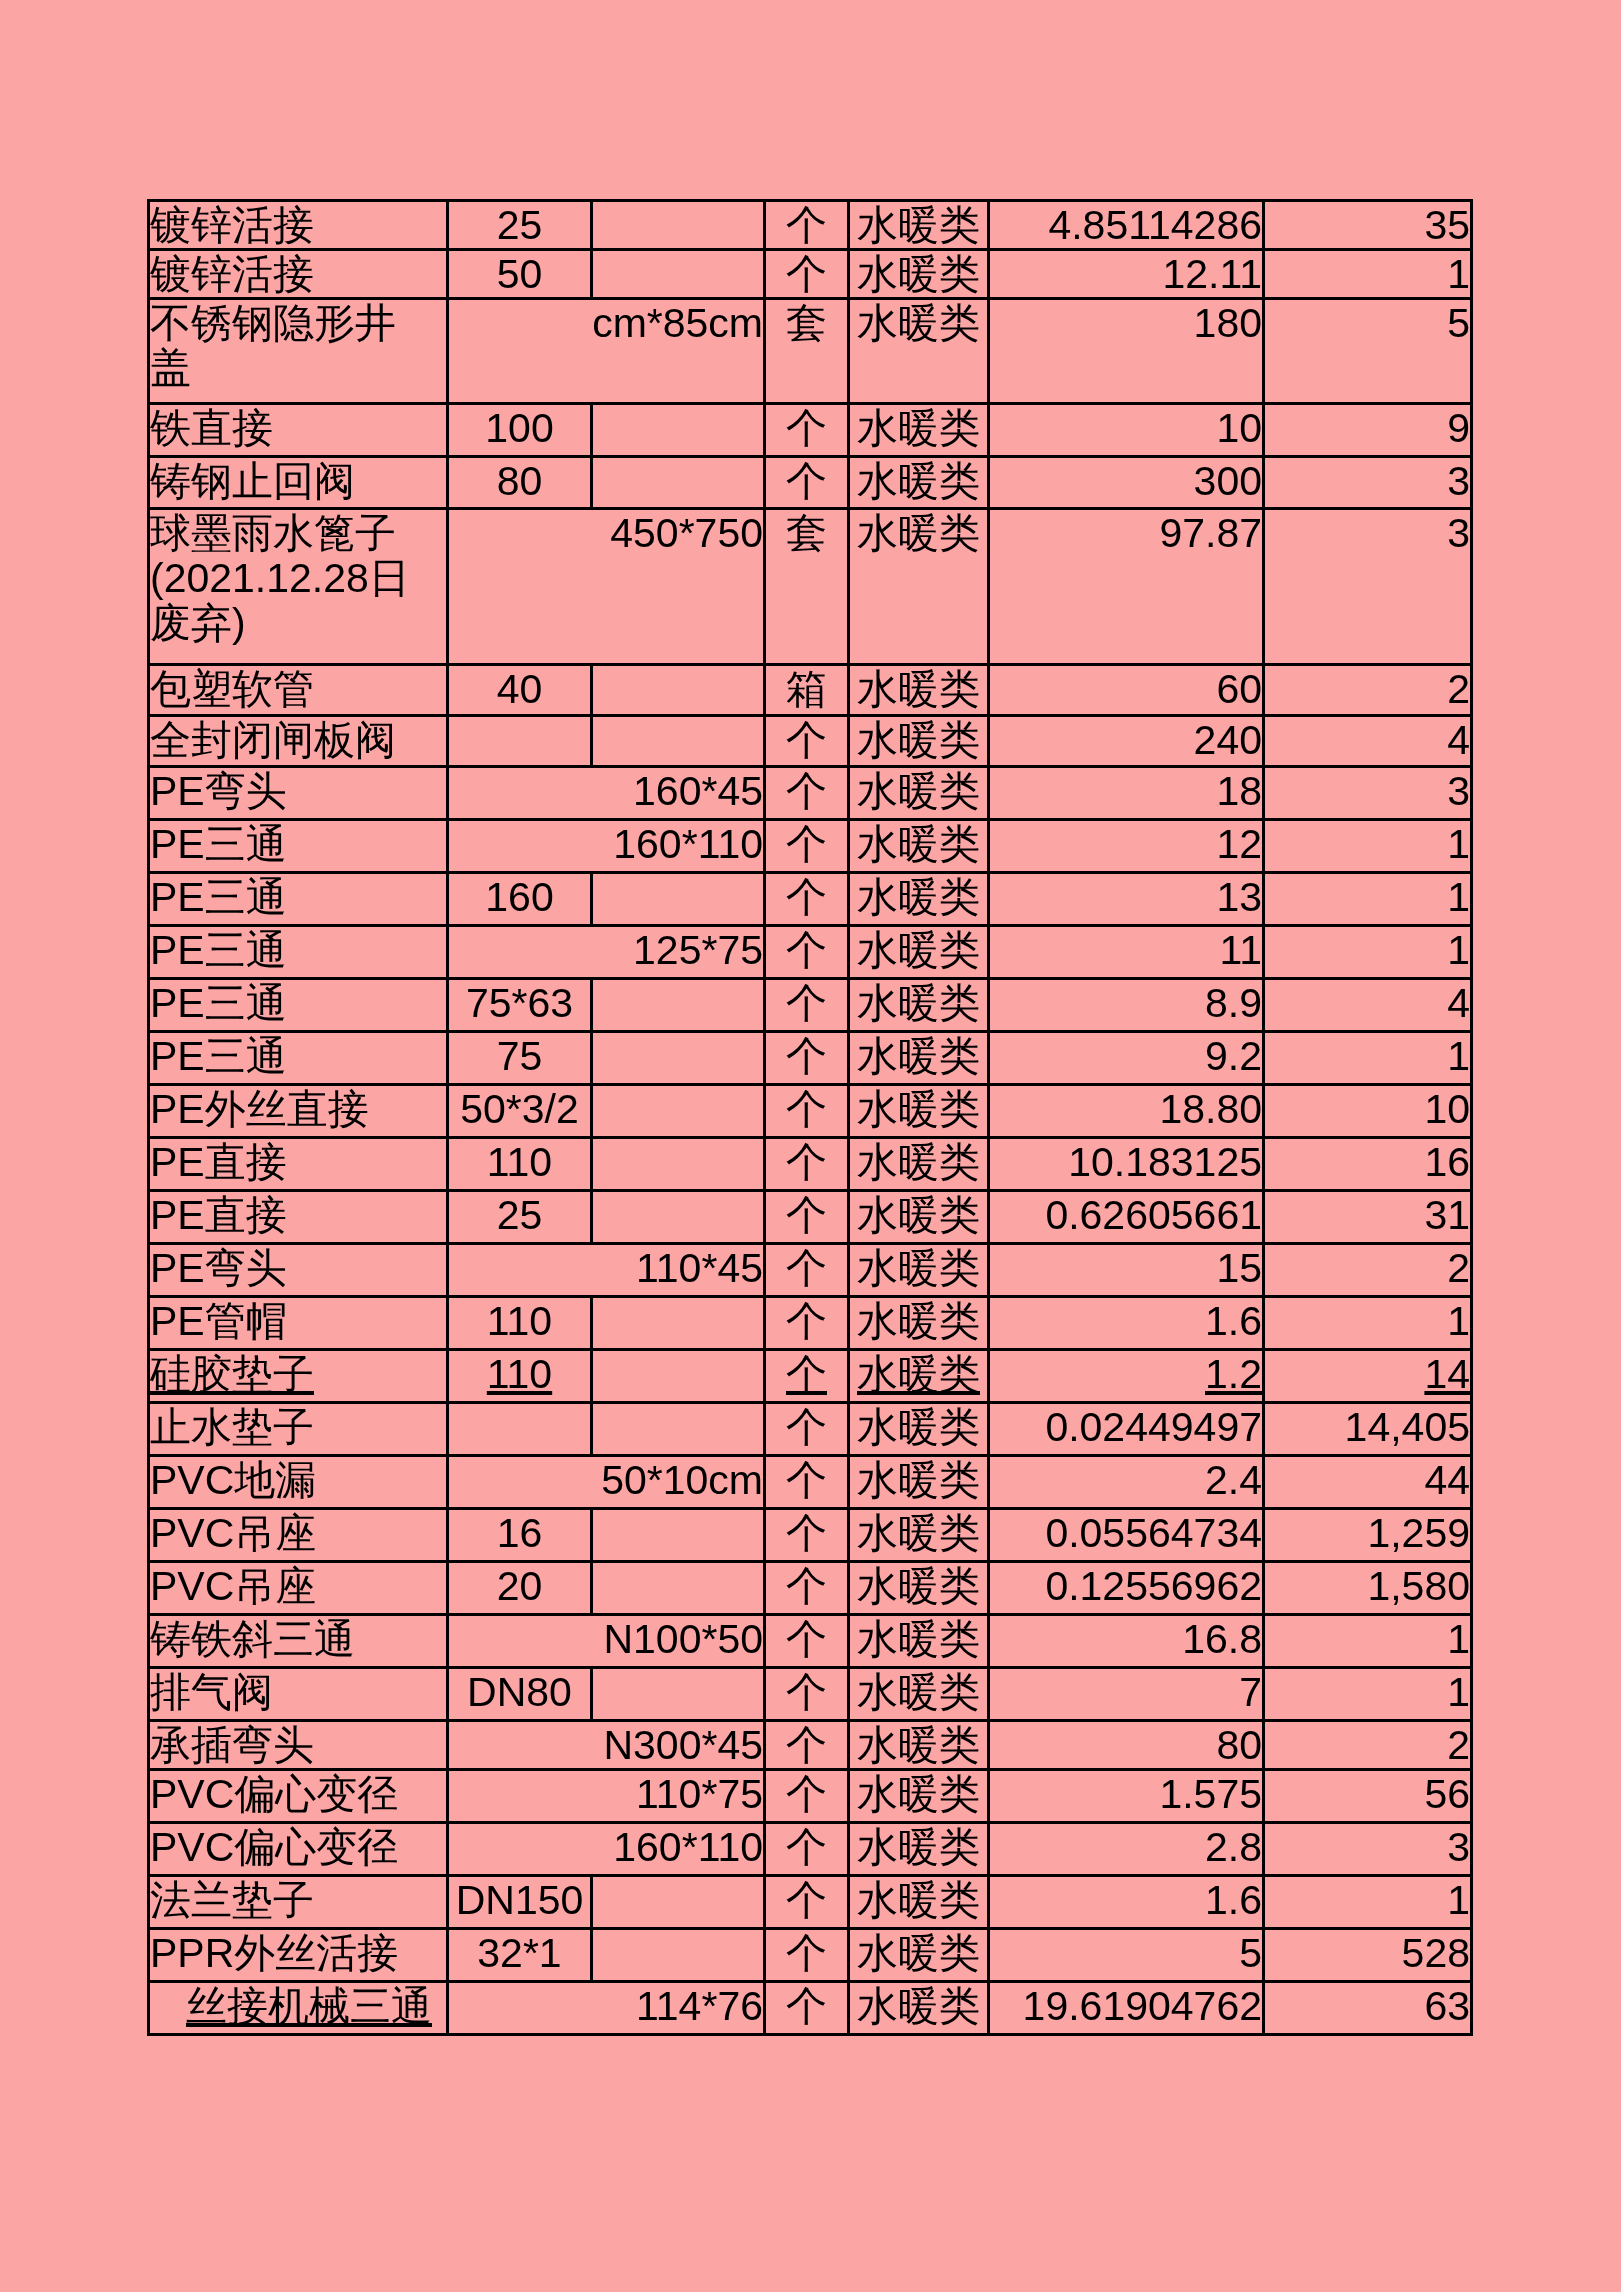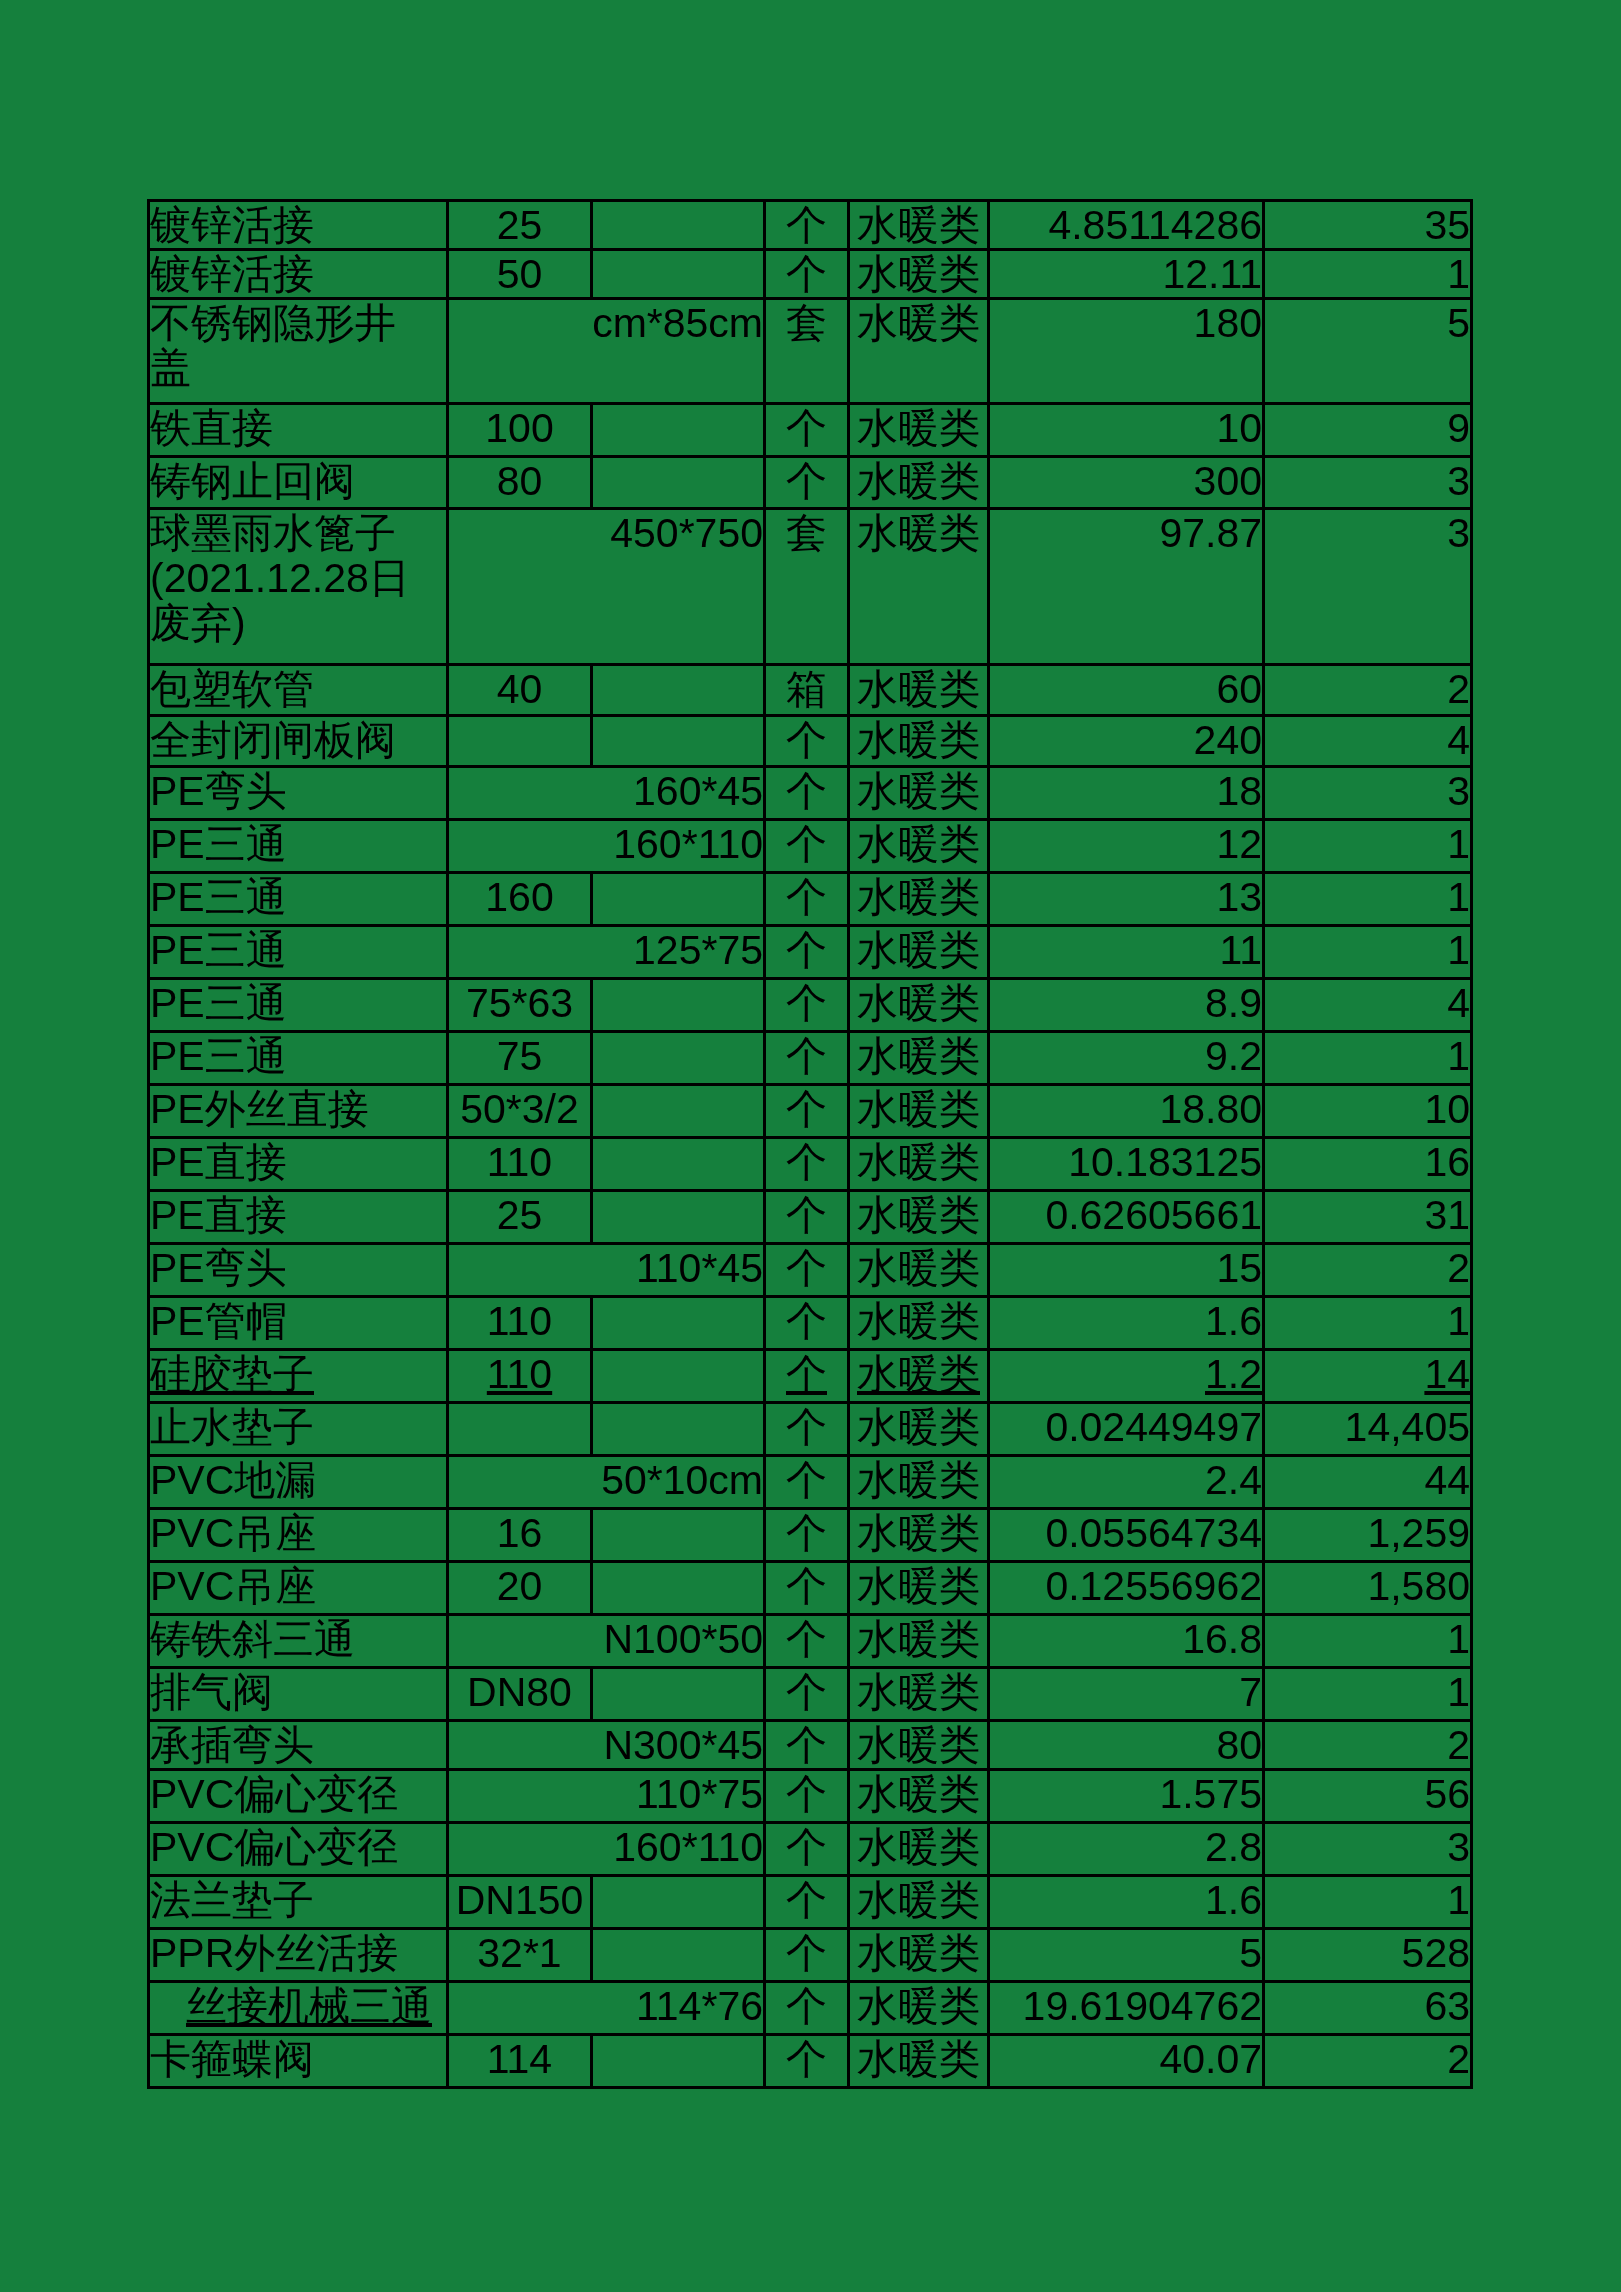--- a/index.html
+++ b/index.html
@@ -1,19 +1,19 @@
 <!DOCTYPE html>
 <html><head>
 <meta charset="utf-8">
 <style>
   html,body { margin:0; padding:0; background:#e8e8e8; }
   .page {
     position:relative;
     width:1621px; height:2293px;
-    background:#15803d;
+    background:#fca5a5;
     font-family:"Liberation Sans", sans-serif;
     color:#000;
     overflow:hidden;
   }
   table.sheet {
     position:absolute; left:147px; top:199px;
     border-collapse:collapse;
     table-layout:fixed;
   }
   table.sheet td {
@@ -323,25 +323,16 @@
           <td class="qty">528</td>
         </tr>
         <tr style="height: 53px;">
           <td class="name u">丝接机械三通</td>
           <td class="spec merged" colspan="2">114*76</td>
           <td class="unit">个</td>
           <td class="cat">水暖类</td>
           <td class="price">19.61904762</td>
           <td class="qty">63</td>
         </tr>
-        <tr style="height: 53px;">
-          <td class="name">卡箍蝶阀</td>
-          <td class="spec">114</td>
-          <td class="empty"></td>
-          <td class="unit">个</td>
-          <td class="cat">水暖类</td>
-          <td class="price">40.07</td>
-          <td class="qty">2</td>
-        </tr>
       </tbody>
   </table>
 </div>
 
 
 </body></html>

